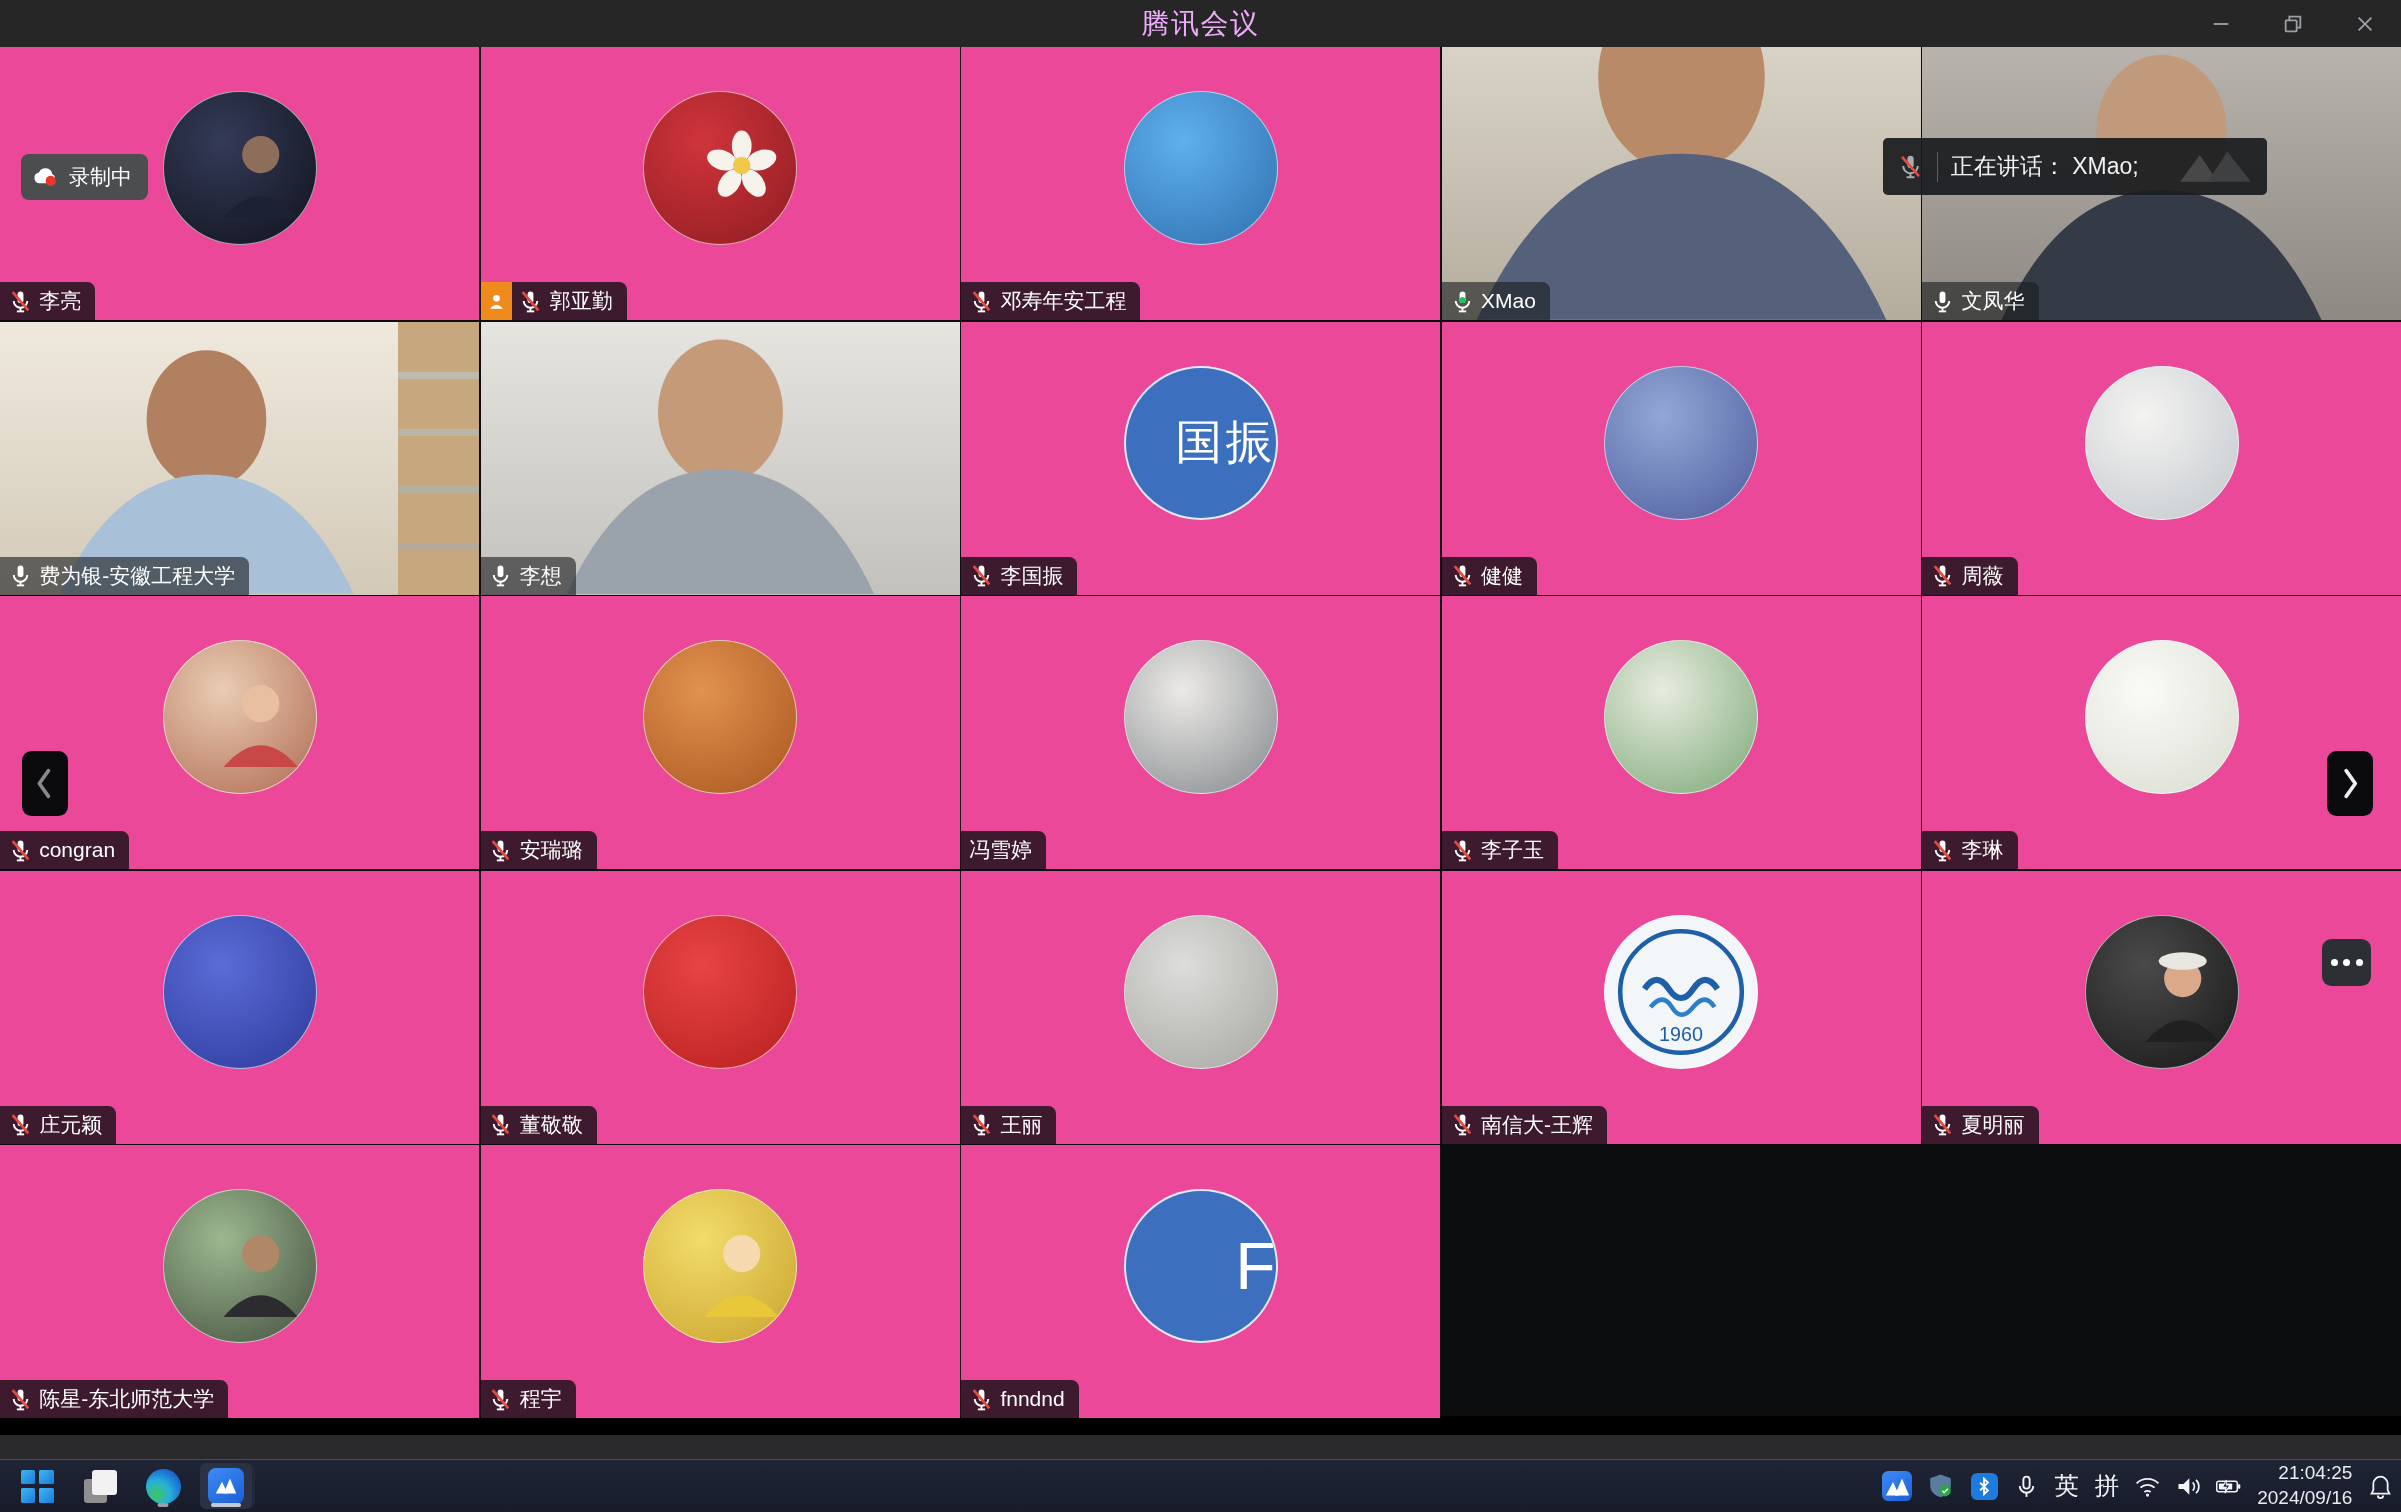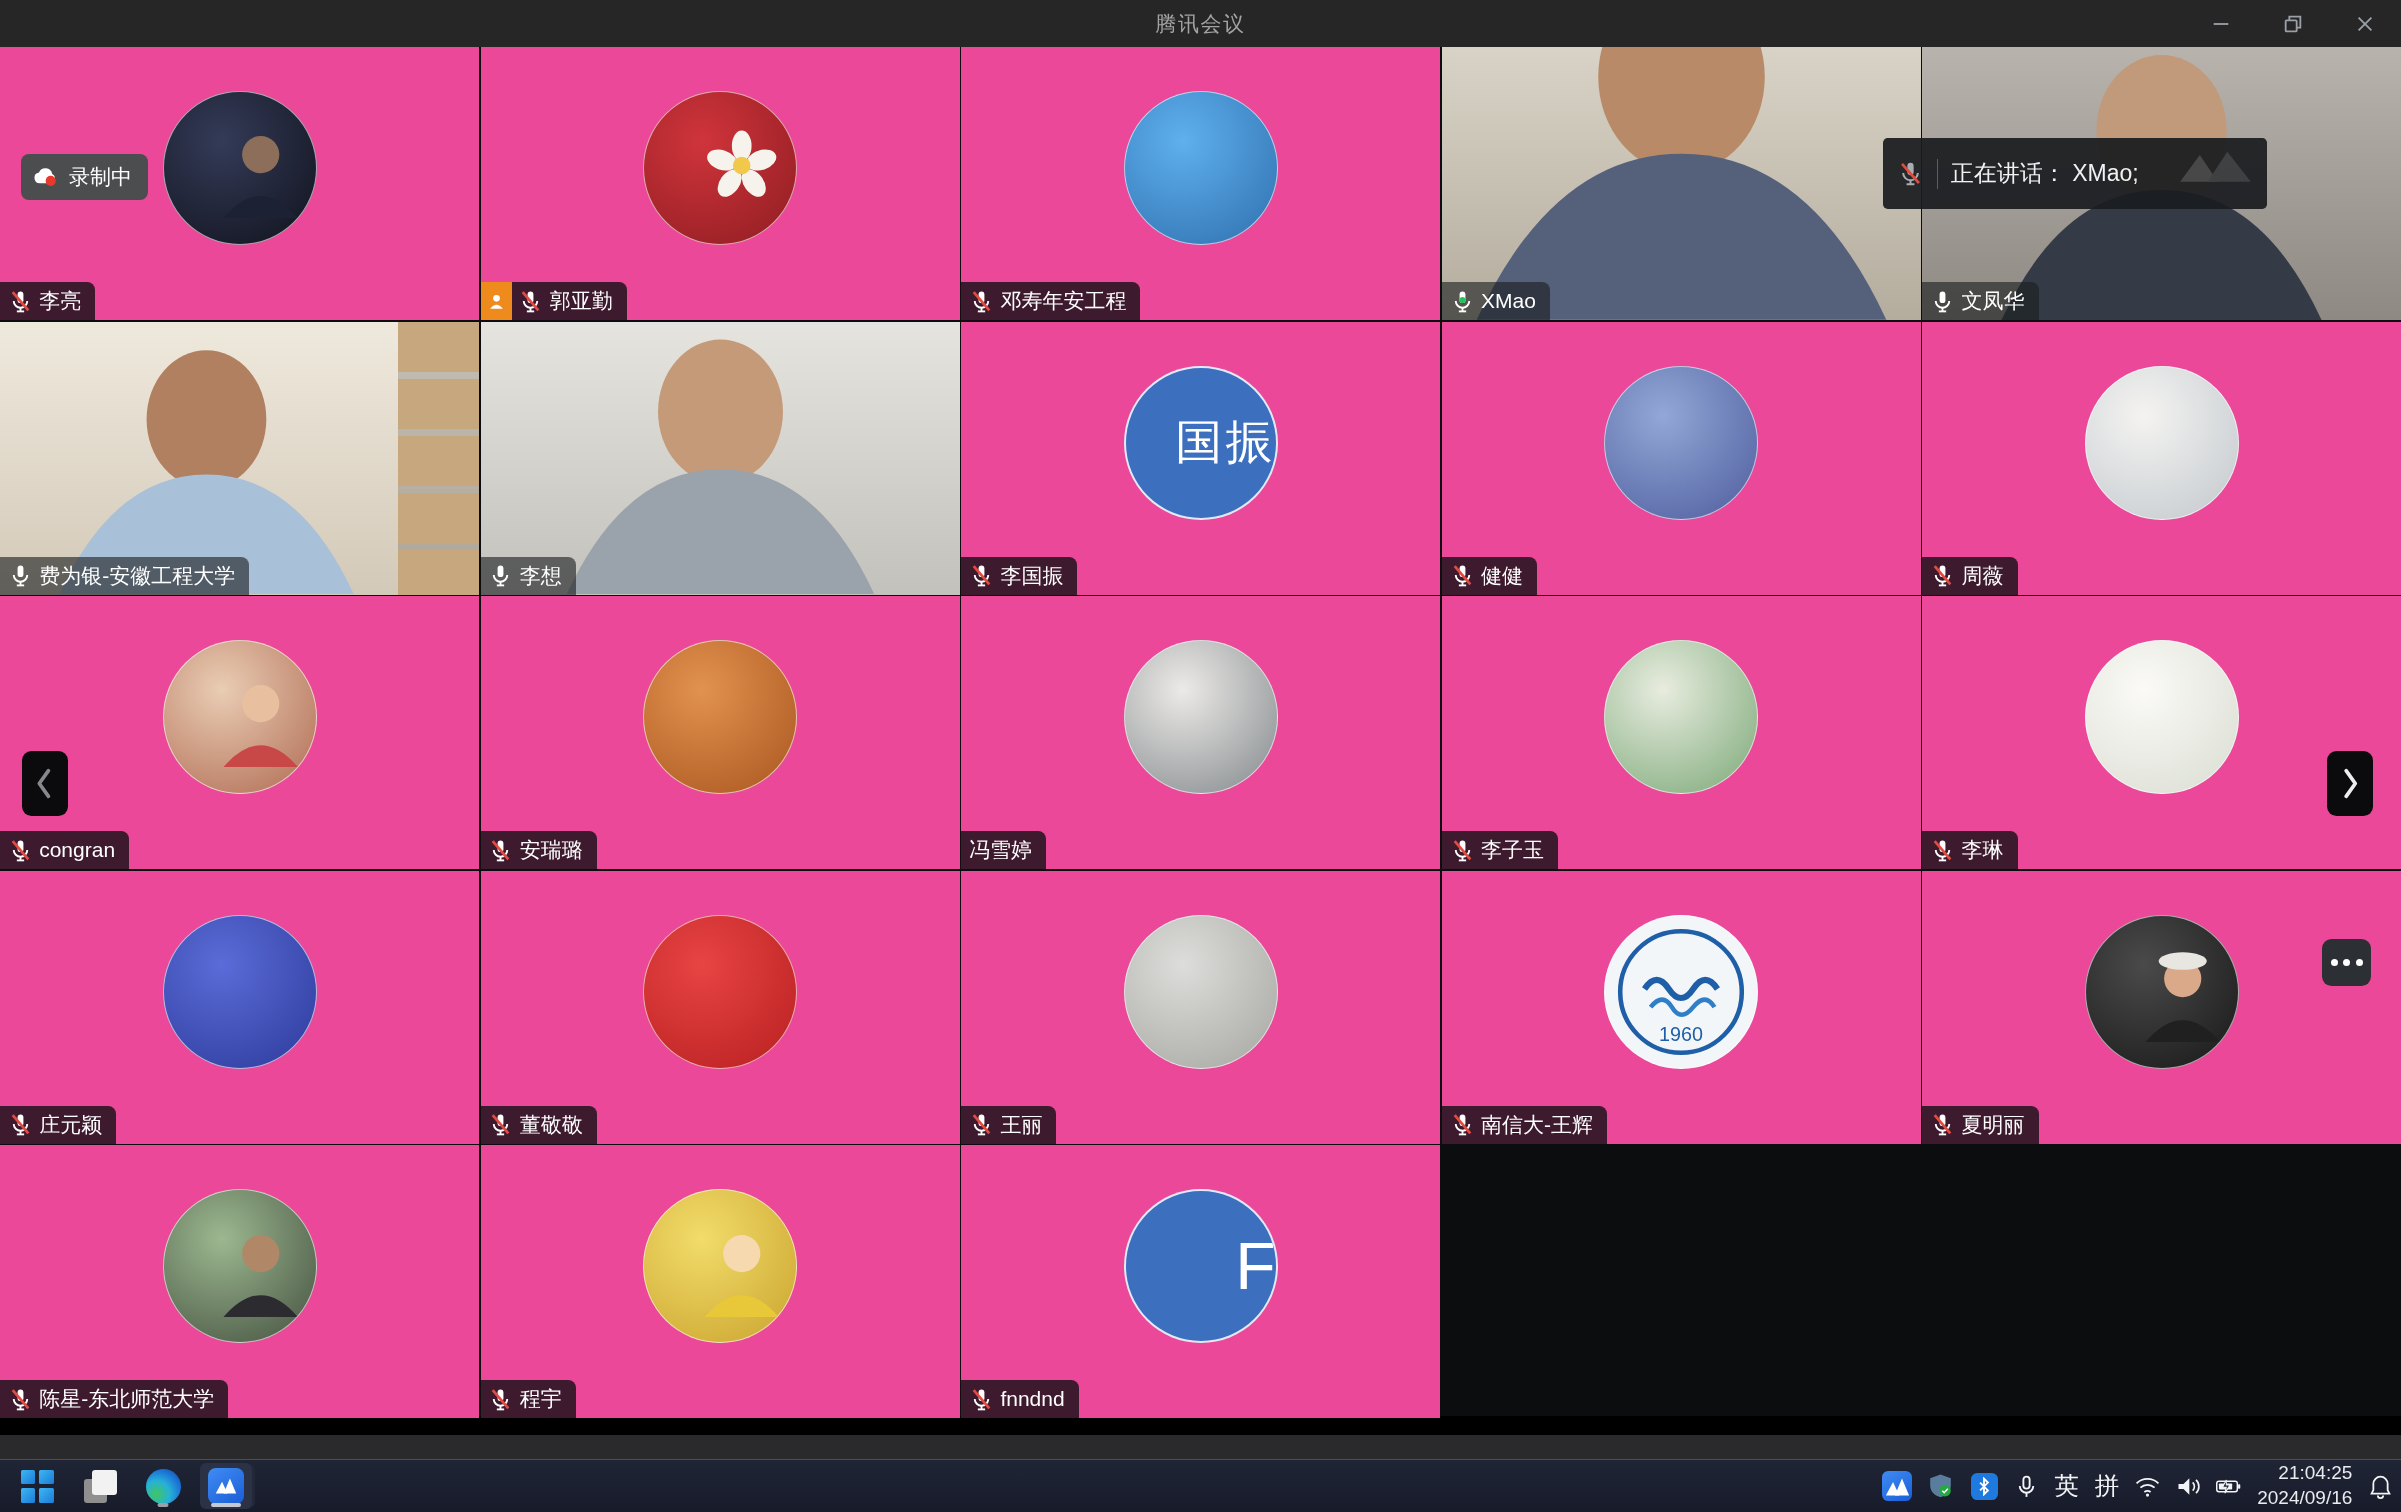--- a/index.html
+++ b/index.html
@@ -2,21 +2,21 @@
 <html style="font-size:12.6px"><head>
 <meta charset="utf-8">
 <style>
   * { margin:0; padding:0; box-sizing:border-box; }
   html,body { width:2401px; height:1513px; overflow:hidden; background:#000;
     font-family:"Liberation Sans","DejaVu Sans",sans-serif; }
 
   
   .titlebar { height:47px; background:#262626; display:flex; align-items:center;
     justify-content:center; position:relative; }
-  .titlebar .title { color:#a3a3a3; font-size:21px; letter-spacing:1.6px; }
+  .titlebar .title { color:#f0abfc; font-size:28px; letter-spacing:1.6px; }
   .win-controls { position:absolute; right:0; top:0; height:100%; display:flex; align-items:center; }
   .win-btn { width:72px; height:100%; display:flex; align-items:center; justify-content:center; }
   .win-btn svg { width:22px; height:22px; stroke:#9aa0a6; stroke-width:2; fill:none; }
 
   
   .grid { width:2401px; height:1369px; background:#0c0d0f; display:grid;
     grid-template-columns:repeat(5,479px); grid-template-rows:repeat(5,273px); gap:1.6px; }
   .tile { position:relative; background:#ec4899; overflow:hidden; }
   .tile.speaking { outline:3.9px solid #1ec45e; outline-offset:-3.9px; z-index:2; }
 
@@ -58,21 +58,21 @@
     display:flex; align-items:center; justify-content:center; flex:0 0 auto; }
   .member-badge svg { width:19px; height:19px; fill:#fff; }
 
   
   .recording-pill { position:absolute; left:20.5px; top:107px; height:46px; z-index:6;
     background:#4b4d4f; border-radius:7.9px; display:flex; align-items:center;
     gap:9.5px; padding:0 15.8px 0 11px; }
   .recording-pill .rec-label { color:#fff; font-size:21px; }
   .recording-pill svg { width:28px; height:22px; }
 
-  .speak-banner { position:absolute; left:1883px; top:91px; width:384px; height:71px; z-index:6;
+  .speak-banner { position:absolute; left:1883px; top:91px; width:384px; height:57px; z-index:6;
     background:rgba(26,28,31,.93); border-radius:4.7px; display:flex; align-items:center;
     gap:12.6px; padding:0 14px; overflow:hidden; }
   .speak-banner .divider { width:1.6px; height:30px; background:#5a5f64; }
   .speak-banner .speak-text { color:#f0f2f4; font-size:23px; white-space:nowrap; }
   .speak-banner .banner-mic { width:27px; height:27px; }
   .speak-banner .watermark { position:absolute; right:7.9px; top:6.3px; width:87px; height:44px; opacity:.16; }
 
   .nav-btn { position:absolute; width:46px; height:65px; border-radius:9.5px; background:#0b0b0d;
     display:flex; align-items:center; justify-content:center; z-index:6; }
   .nav-btn svg { width:23.6px; height:33px; fill:none; stroke-width:4; stroke-linecap:round; stroke-linejoin:round; }

